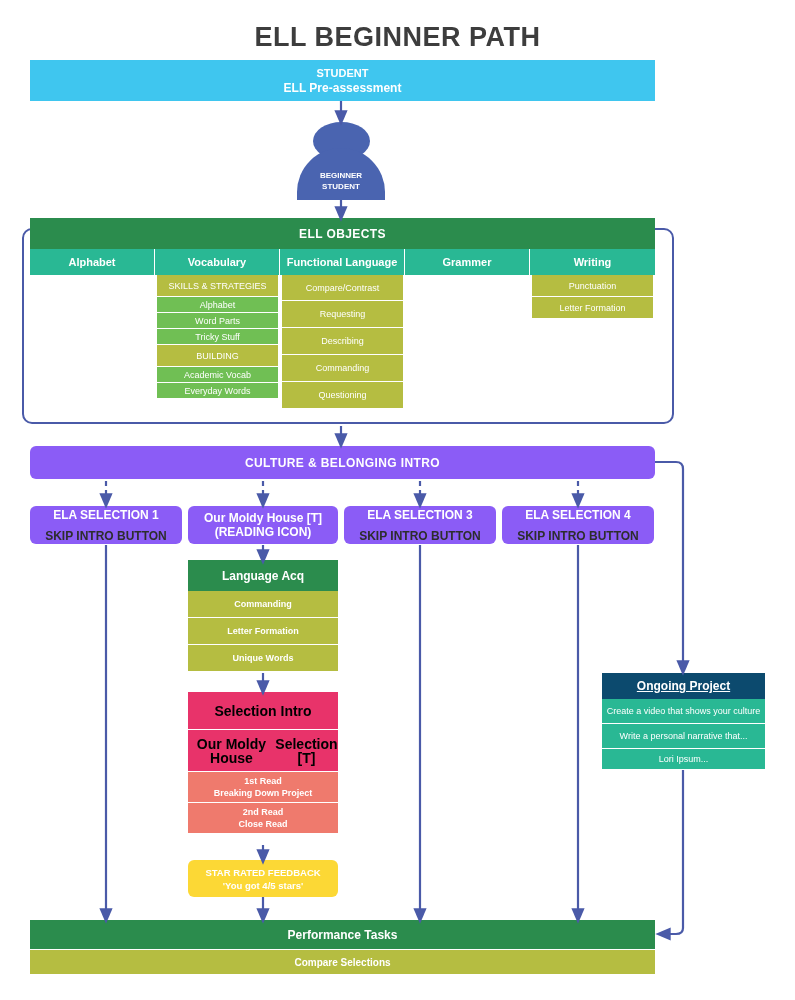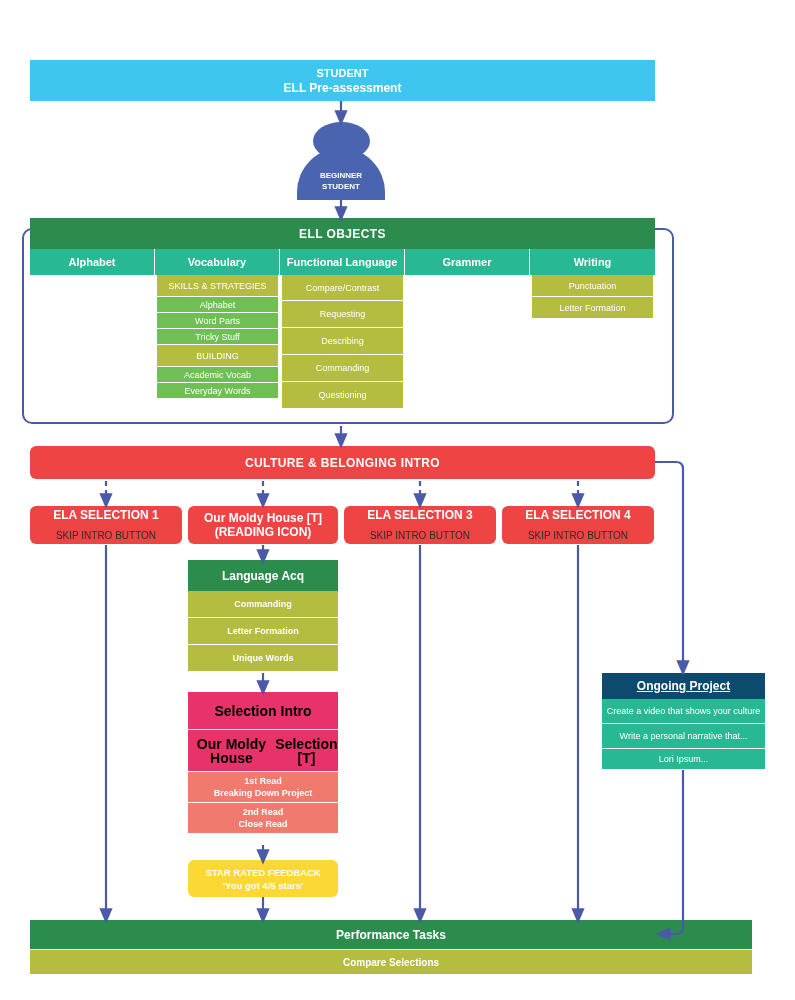--- a/index.html
+++ b/index.html
@@ -28,21 +28,21 @@
   .bar {
     display: flex; flex-direction: column;
     align-items: center; justify-content: center;
     color: #ffffff; text-align: center;
   }
 
   .cyan       { background: #3fc6ef; }
   .green-dark { background: #2b8c4d; }
   .olive      { background: #b5bd41; }
   .brightgreen{ background: #70bf54; }
-  .orange     { background: #ef4444; }
+  .orange     { background: #8b5cf6; }
   .pink       { background: #e8336a; }
   .salmon     { background: #ef7a6d; }
   .yellow     { background: #fcd835; }
 
   
   #preassessment { left: 30px; top: 60px; width: 625px; height: 41px; }
   #preassessment .l1 { font-size: 11px; font-weight: bold; line-height: 15px; }
   #preassessment .l2 { font-size: 12px; font-weight: bold; line-height: 15px; }
 
   
@@ -94,21 +94,21 @@
     left: 30px; top: 446px; width: 625px; height: 33px;
     border-radius: 6px;
     font-size: 12px; font-weight: bold; letter-spacing: .4px;
   }
 
   
   .ela {
     height: 38px; border-radius: 6px; top: 506px;
   }
   .ela .l1 { font-size: 12px; font-weight: bold; line-height: 14px; }
-  .ela .l2 { font-size: 10px; font-weight: normal; color: #2d2d2d; line-height: 12px; margin-top: 8px; }
+  .ela .l2 { font-size: 12px; font-weight: bold; color: #2d2d2d; line-height: 12px; margin-top: 8px; }
   .ela .l2w { font-size: 12px; font-weight: bold; color: #ffffff; line-height: 14px; }
   #ela1 { left: 30px; width: 152px; }
   #ela2 { left: 188px; width: 150px; }
   #ela3 { left: 344px; width: 152px; }
   #ela4 { left: 502px; width: 152px; }
 
   
   #langacq { left: 188px; top: 560px; width: 150px; }
   .stack-head {
     height: 31px; display: flex; align-items: center; justify-content: center;
@@ -150,21 +150,21 @@
     color: #fff; font-size: 12px; font-weight: bold; text-decoration: underline;
   }
   .op-row {
     background: #29b894;
     display: flex; align-items: center; justify-content: center;
     color: #fff; font-size: 9px; text-align: center; line-height: 11px;
     border-bottom: 1px solid #fff; padding: 2px 4px;
   }
 
   
-  #perftasks { left: 30px; top: 920px; width: 722px; }
+  #perftasks { left: 30px; top: 920px; width: 625px; }
   #perftasks .pt-head {
     height: 30px; background: #2b8c4d;
     display: flex; align-items: center; justify-content: center;
     color: #fff; font-size: 12px; font-weight: bold;
     border-bottom: 1px solid #fff;
   }
   #perftasks .pt-row {
     height: 24px; background: #b5bd41;
     display: flex; align-items: center; justify-content: center;
     color: #fff; font-size: 10px; font-weight: bold;
@@ -174,20 +174,21 @@
     position: absolute; left: 0; top: 0;
     width: 795px; height: 1000px;
     pointer-events: none;
   }
 </style>
 </head>
 <body>
 
 <div class="canvas">
 
+  <div class="abs title">ELL BEGINNER PATH</div>
 
   <div class="abs bar cyan" id="preassessment">
     <div class="l1">STUDENT</div>
     <div class="l2">ELL Pre-assessment</div>
   </div>
 
   <div class="abs" id="person-head"></div>
   <div class="abs" id="person-body">
     <div>BEGINNER</div>
     <div>STUDENT</div>

